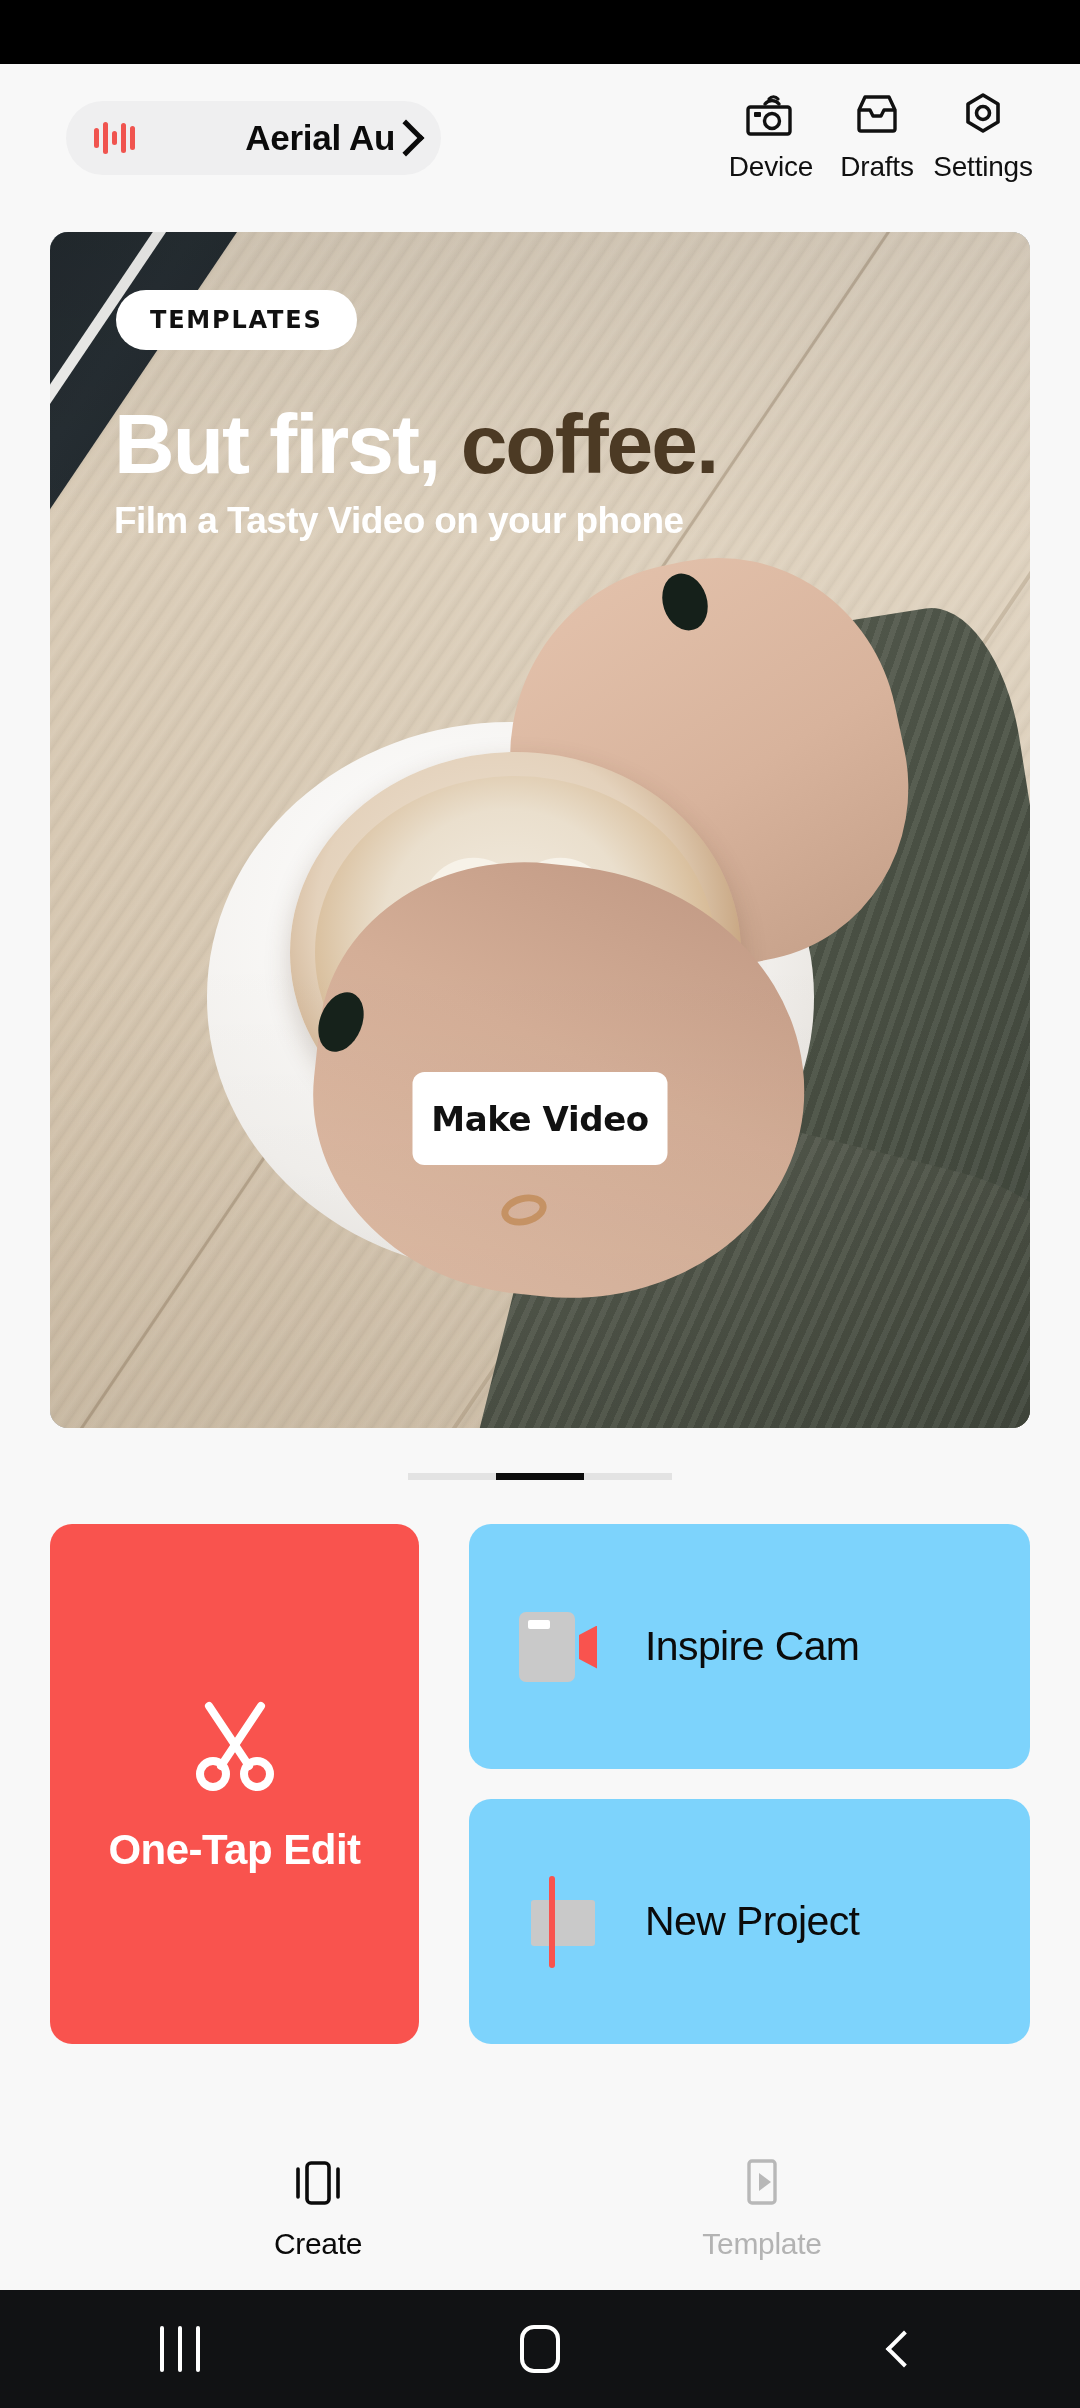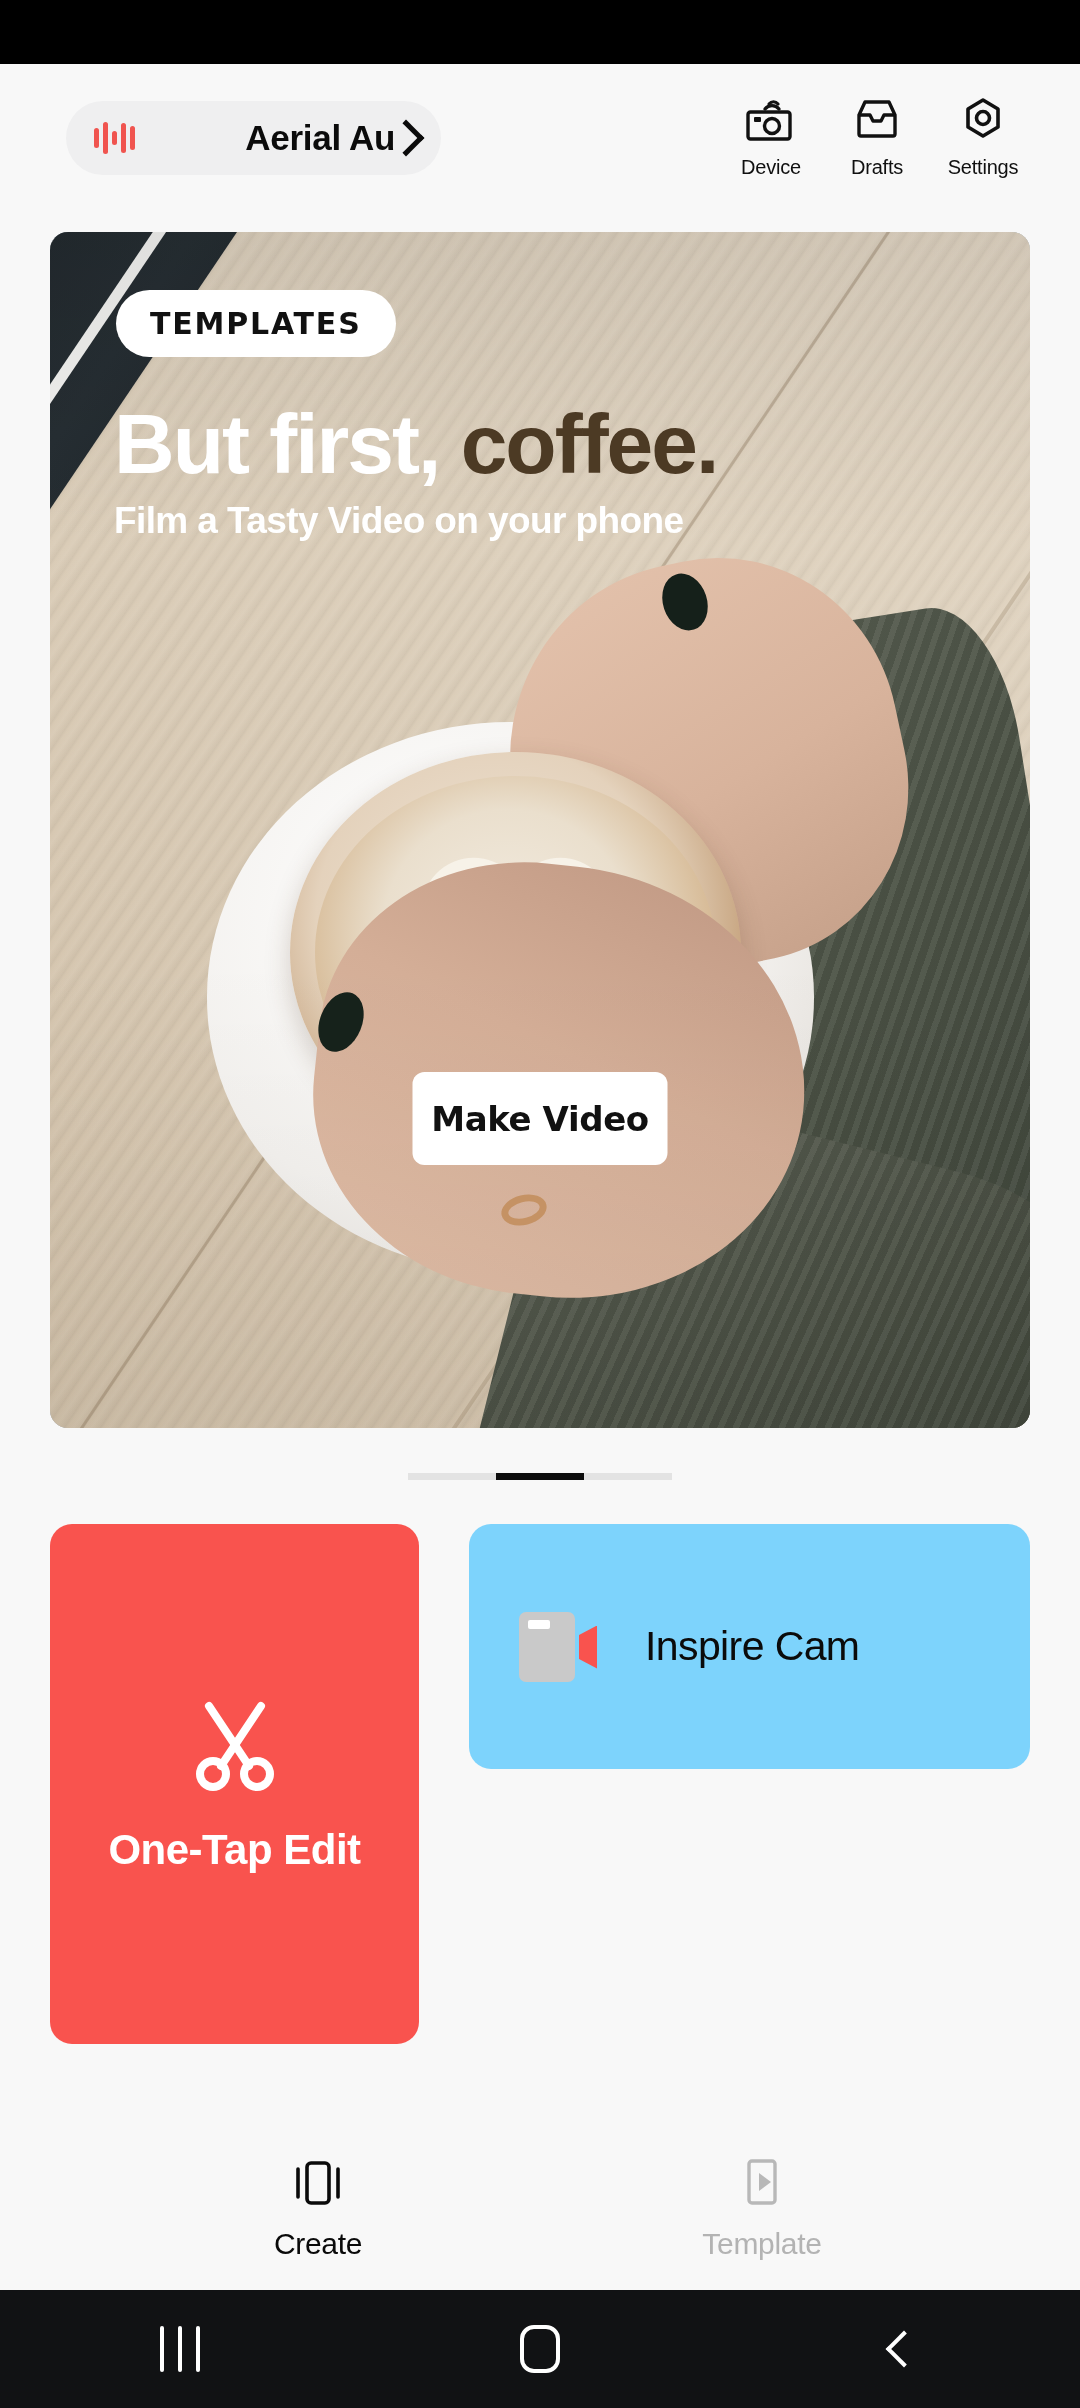--- a/index.html
+++ b/index.html
@@ -118,21 +118,21 @@
     align-items: center;
     gap: 10px;
   }
   .hact .glyph {
     height: 54px;
     display: flex;
     align-items: center;
     justify-content: center;
   }
   .hact .lbl {
-    font-size: 20px;
+    font-size: 28px;
     color: #101010;
     letter-spacing: -0.2px;
   }
 
   
   .hero-wrap {
     flex: 0 0 auto;
     padding: 0 50px;
   }
 
@@ -352,21 +352,21 @@
   .heart::after  { left: 0;    transform: rotate(45deg);  transform-origin: 100% 100%; }
 
   
   .tpl-badge {
     position: absolute;
     left: 66px;
     top: 58px;
     background: #ffffff;
     border-radius: 40px;
     padding: 16px 34px;
-    font-size: 30px;
+    font-size: 24px;
     font-weight: bold;
     letter-spacing: 1.8px;
     color: #111111;
     font-family: "DejaVu Sans", sans-serif;
     z-index: 4;
   }
 
   .hero-h1 {
     position: absolute;
     left: 64px;
@@ -690,20 +690,27 @@
 
         <div class="card-sm">
           <span class="ic-cam">
             <span class="body"></span>
             <span class="slot"></span>
             <span class="lens-fill"></span>
           </span>
           <span class="label">Inspire Cam</span>
         </div>
 
+        <div class="card-sm">
+          <span class="ic-proj">
+            <span class="clip"></span>
+            <span class="head"></span>
+          </span>
+          <span class="label">New Project</span>
+        </div>
 
       </div>
     </div>
 
     <div class="tabbar">
 
       <div class="tab active">
         <span class="glyph">
           <svg width="62" height="62" viewBox="0 0 62 62" fill="none">
             <rect x="20" y="12" width="22" height="40" rx="4" stroke="#0a0a0a" stroke-width="3.6"></rect>

